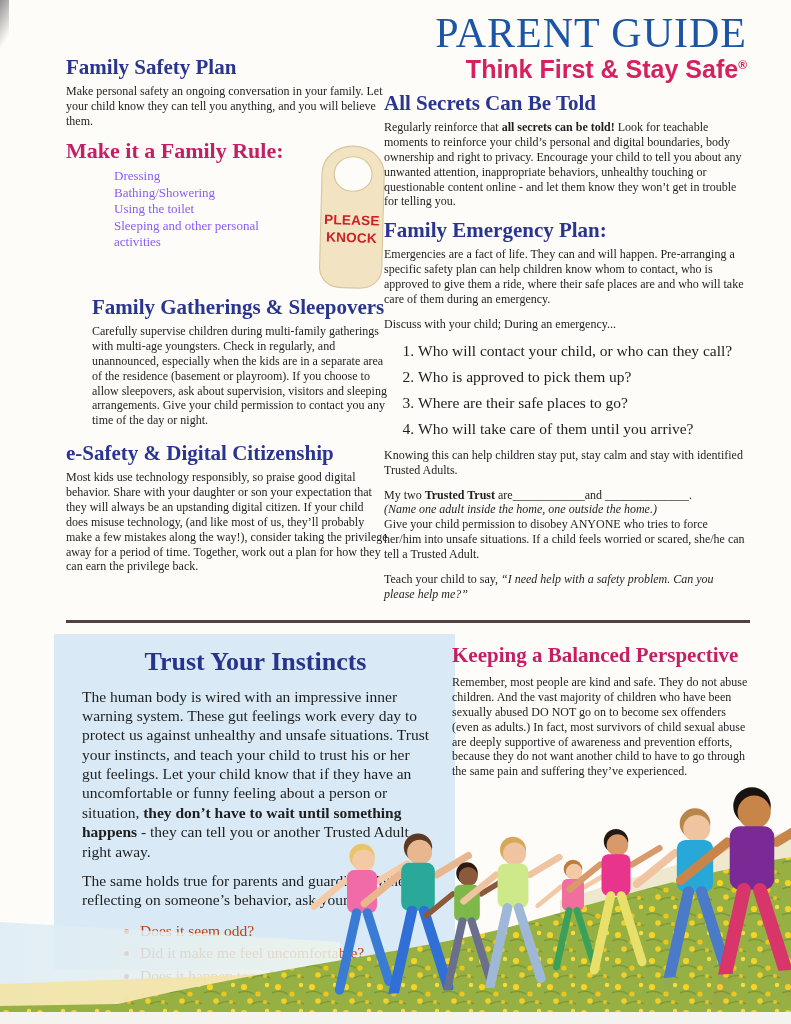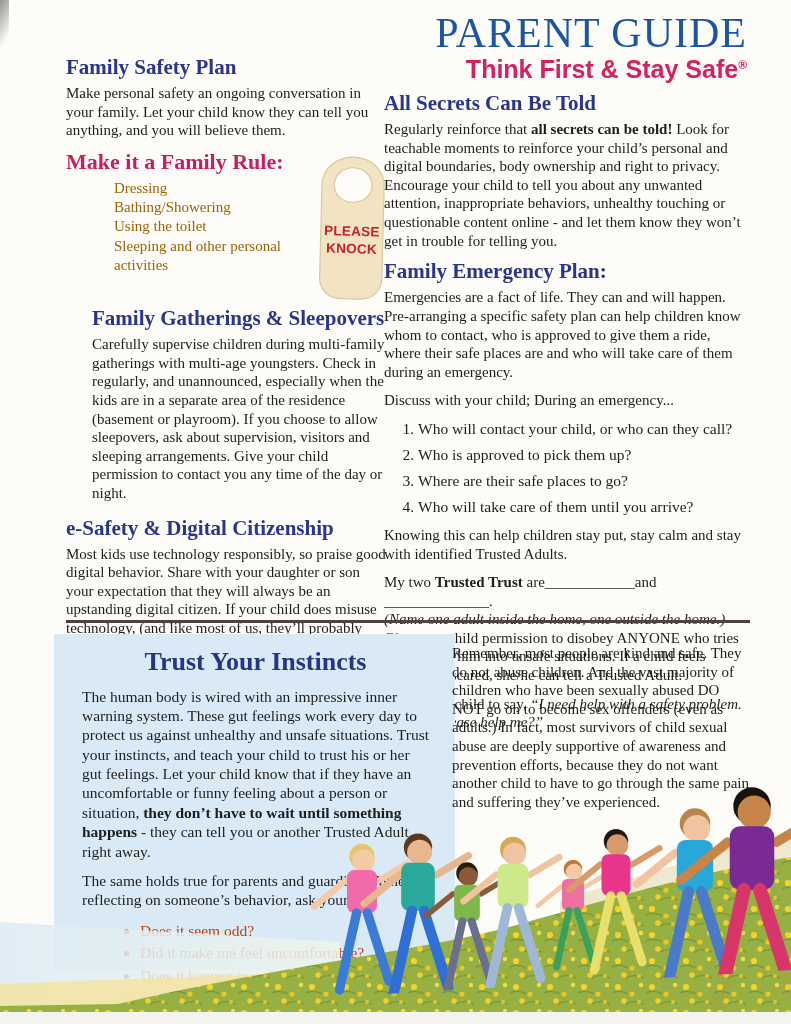--- a/index.html
+++ b/index.html
@@ -23,26 +23,26 @@
     color:#d5215f;line-height:1.05;margin-top:2px;
   }
   .guide-subtitle .reg{font-size:12px;vertical-align:super;}
 
   
   .col-left{position:absolute;left:66px;top:56px;width:322px;}
   .col-right{position:absolute;left:384px;top:92px;width:362px;}
 
   h2{margin:0 0 5px 0;font-size:21px;line-height:1.1;font-weight:bold;color:#2a3590;}
   h2.h-magenta{color:#c41f63;font-size:22px;}
-  p{margin:0 0 10px 0;font-size:15px;line-height:1.24;color:#1e1e1e;}
+  p{margin:0 0 10px 0;font-size:12px;line-height:1.24;color:#1e1e1e;}
   .sec{margin-bottom:8px;}
   .b{font-weight:bold;}
   .i{font-style:italic;}
 
-  ul.plain{list-style:none;margin:0 0 16px 48px;padding:0;font-size:15px;line-height:1.28;color:#a16207;}
+  ul.plain{list-style:none;margin:0 0 16px 48px;padding:0;font-size:13px;line-height:1.28;color:#8b5cf6;}
   ol.qs{margin:2px 0 10px 34px;padding:0;font-size:15.5px;color:#1e1e1e;}
   ol.qs li{margin-bottom:8px;}
 
   
   .hanger{float:right;width:68px;height:150px;margin:-26px 2px 4px 10px;transform:rotate(1.5deg);}
   .hanger text{font-family:"Liberation Sans",sans-serif;font-weight:bold;fill:#cb2127;font-size:14px;letter-spacing:.2px;}
 
   
   .divider{position:absolute;left:66px;top:620px;width:684px;height:2.5px;background:#4e4340;}
 
@@ -141,20 +141,21 @@
   <ul class="blue-bullets">
     <li>Does it seem odd?</li>
     <li>Did it make me feel uncomfortable?</li>
     <li>Does it happen too often?</li>
     <li>Has anyone else commented on it?</li>
   </ul>
   <p style="width:300px;">If you suspect sexual misconduct or have questions, call your local police, state Children &amp; Family Services or the National Child Abuse Hotline at 1-800-422-4453.</p>
 </div>
 
 <div class="balanced">
+  <h2>Keeping a Balanced Perspective</h2>
   <p>Remember, most people are kind and safe. They do not abuse children. And the vast majority of children who have been sexually abused DO NOT go on to become sex offenders (even as adults.) In fact, most survivors of child sexual abuse are deeply supportive of awareness and prevention efforts, because they do not want another child to have to go through the same pain and suffering they’ve experienced.</p>
 </div>
 
 <svg class="photo" viewBox="0 0 791 240">
   <defs>
     <pattern id="flowers" width="34" height="26" patternUnits="userSpaceOnUse">
       <rect width="34" height="26" fill="#97b043"></rect>
       <path d="M0,13 q8,-4 16,1 M14,24 q9,-5 18,0" stroke="#7e9a38" fill="none" stroke-width="1.6"></path>
       <circle cx="6" cy="7" r="3.1" fill="#f5d327"></circle>
       <circle cx="20" cy="14" r="2.6" fill="#eec51e"></circle>

